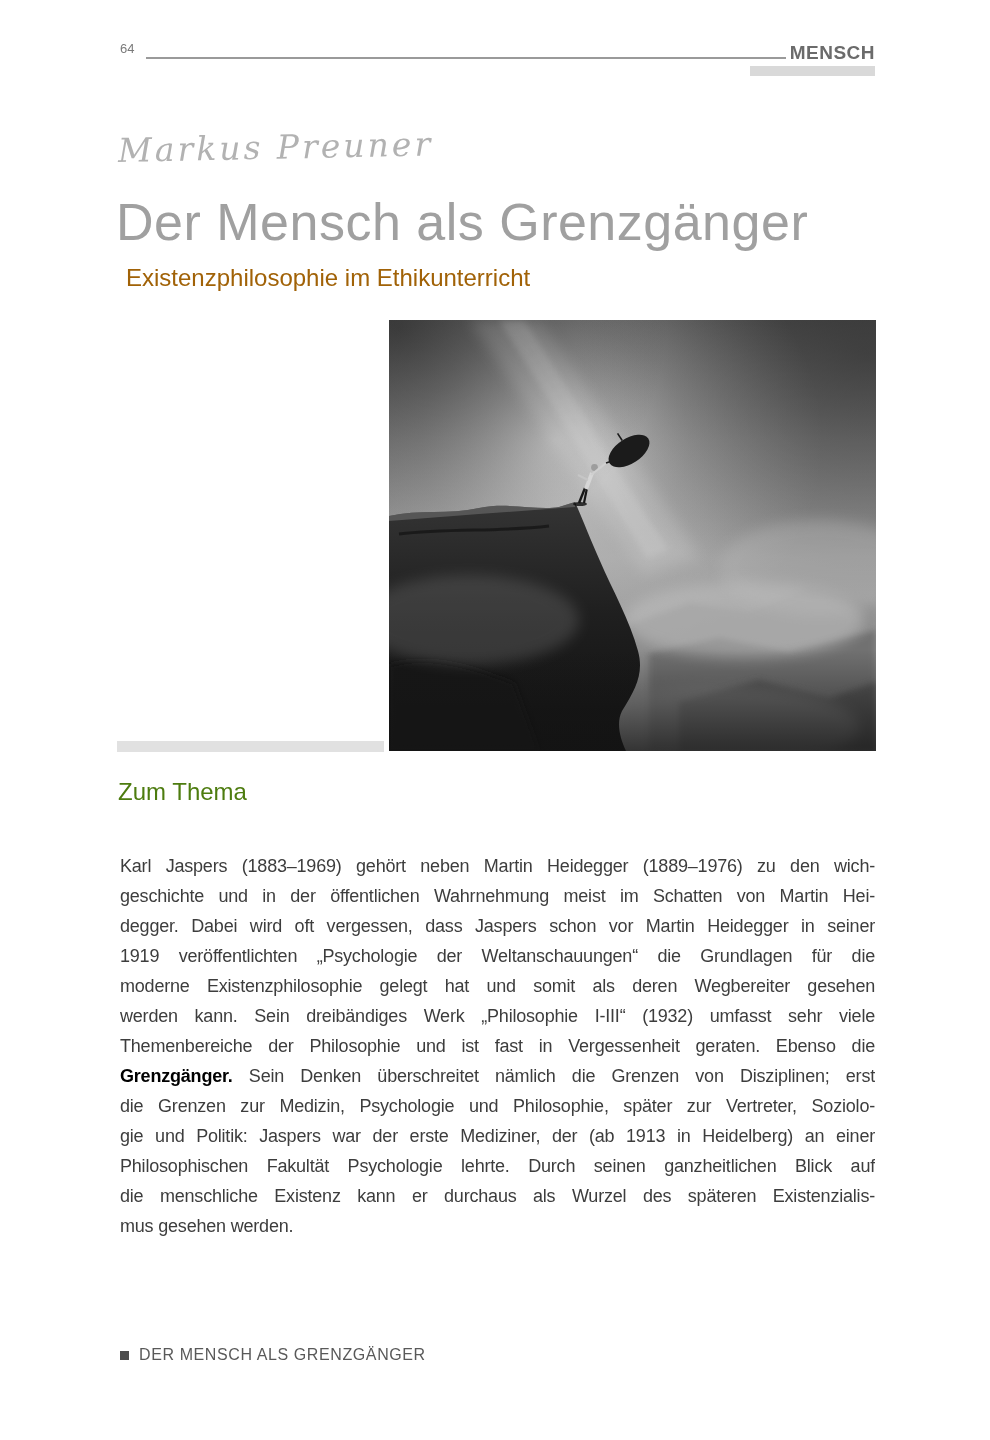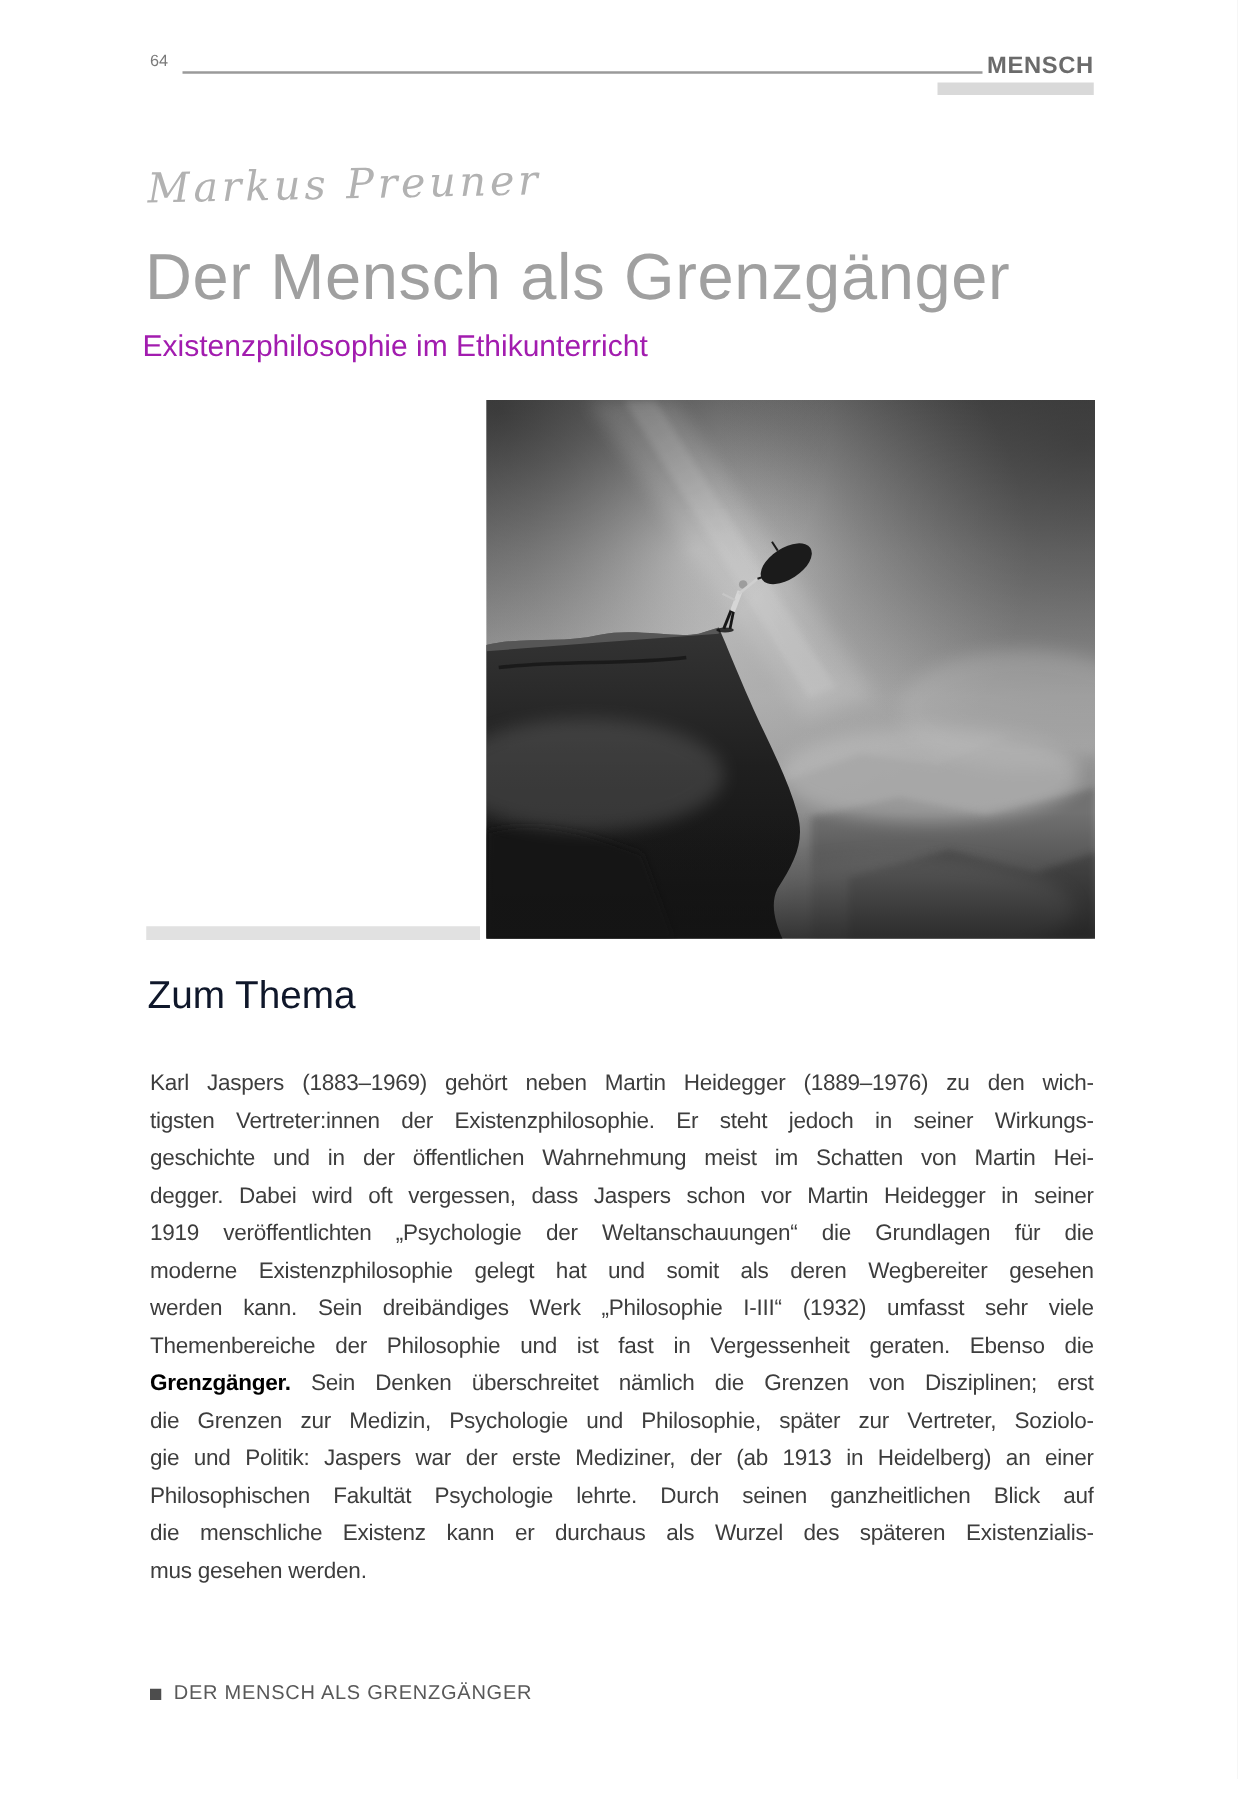--- a/index.html
+++ b/index.html
@@ -38,36 +38,36 @@
     letter-spacing:3px;
     transform:rotate(-1.2deg);
     transform-origin:left center;
   }
   .article-title{
     position:absolute;left:116px;top:192px;
     font-size:52px;font-weight:300;color:#a0a0a0;
     letter-spacing:0.5px;white-space:nowrap;
   }
   .article-subtitle{
-    position:absolute;left:114px;top:264px;
-    font-size:24px;color:#a21caf;
+    position:absolute;left:126px;top:264px;
+    font-size:24px;color:#a16207;
   }
   
   .photo{
     position:absolute;left:389px;top:320px;
     width:487px;height:431px;
   }
   .figure-bar{
     position:absolute;left:117px;top:741px;
     width:267px;height:11px;background:#e1e1e1;
   }
   
   .section-heading{
     position:absolute;left:118px;top:778px;
-    font-size:31px;font-weight:300;color:#0f172a;
+    font-size:24px;font-weight:300;color:#4d7c0f;
   }
   .body-paragraph{
     position:absolute;left:120px;top:851px;
     width:755px;
     font-size:18px;line-height:30px;
     letter-spacing:-0.2px;
     color:#3d3d3d;
   }
   .body-line{
     text-align:justify;
@@ -188,21 +188,20 @@
       </g>
     </g>
   </svg>
 
   <div class="figure-bar"></div>
 
   <h2 class="section-heading" style="margin:0;font-weight:300">Zum Thema</h2>
 
   <div class="body-paragraph">
       <div class="body-line">Karl Jaspers (1883–1969) gehört neben Martin Heidegger (1889–1976) zu den wich-</div>
-      <div class="body-line">tigsten Vertreter:innen der Existenzphilosophie. Er steht jedoch in seiner Wirkungs-</div>
       <div class="body-line">geschichte und in der öffentlichen Wahrnehmung meist im Schatten von Martin Hei-</div>
       <div class="body-line">degger. Dabei wird oft vergessen, dass Jaspers schon vor Martin Heidegger in seiner</div>
       <div class="body-line">1919 veröffentlichten „Psychologie der Weltanschauungen“ die Grundlagen für die</div>
       <div class="body-line">moderne Existenzphilosophie gelegt hat und somit als deren Wegbereiter gesehen</div>
       <div class="body-line">werden kann. Sein dreibändiges Werk „Philosophie I-III“ (1932) umfasst sehr viele</div>
       <div class="body-line">Themenbereiche der Philosophie und ist fast in Vergessenheit geraten. Ebenso die</div>
       <div class="body-line"><strong>Grenzgänger.</strong> Sein Denken überschreitet nämlich die Grenzen von Disziplinen; erst</div>
       <div class="body-line">die Grenzen zur Medizin, Psychologie und Philosophie, später zur Vertreter, Soziolo-</div>
       <div class="body-line">gie und Politik: Jaspers war der erste Mediziner, der (ab 1913 in Heidelberg) an einer</div>
       <div class="body-line">Philosophischen Fakultät Psychologie lehrte. Durch seinen ganzheitlichen Blick auf</div>

